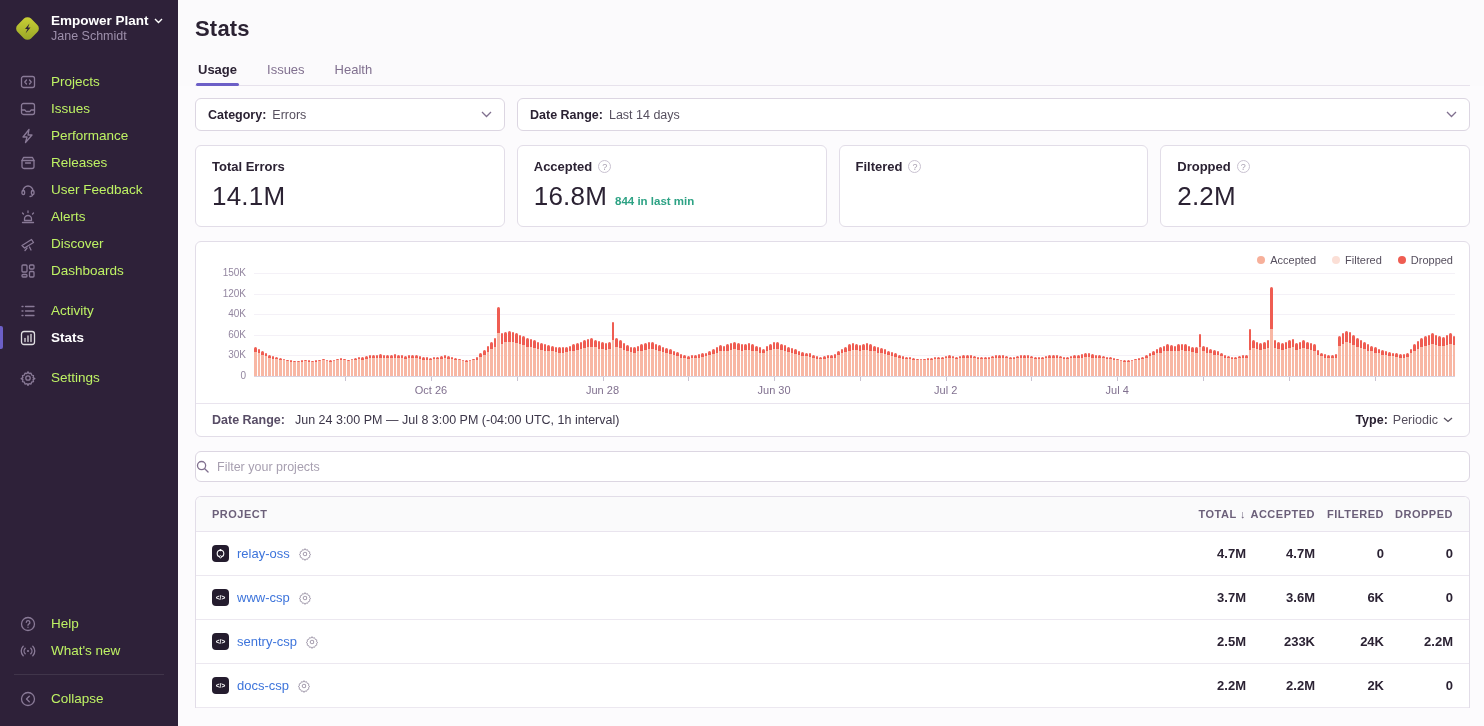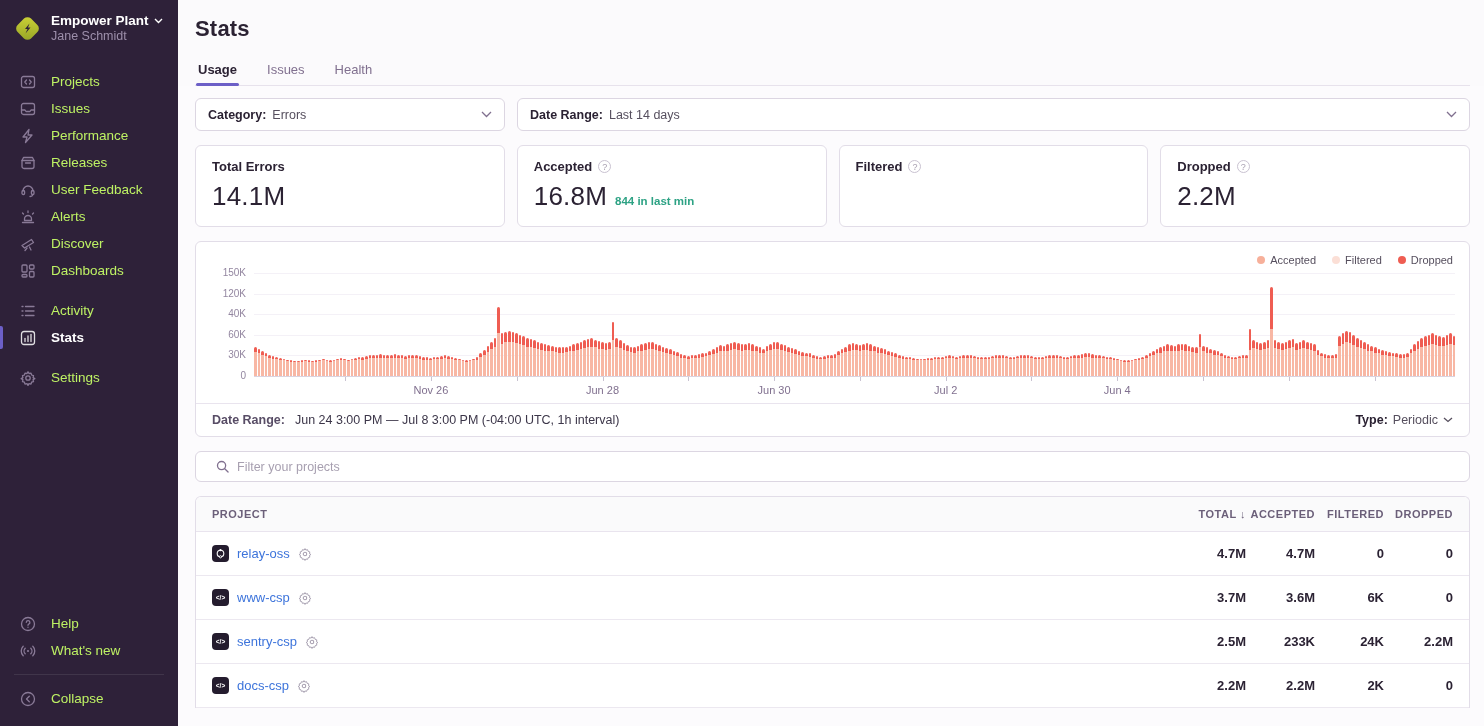--- a/index.html
+++ b/index.html
@@ -74,21 +74,21 @@
   .x-axis { position:relative; height:22px; margin-left:42px; }
   .x-label { position:absolute; transform:translateX(-50%); font-size:11px; color:#80708f; top:7px; white-space:nowrap; }
   .chart-footer { border-top:1px solid #e9e4ee; display:flex; align-items:center; padding:9px 16px; font-size:12.5px; }
   .cf-label { font-weight:bold; color:#584d66; margin-right:10px; }
   .cf-value { color:#3c3649; }
   .cf-right { margin-left:auto; display:flex; align-items:center; gap:5px; cursor:pointer; }
   .cf-type-label { font-weight:bold; color:#2b2233; }
   .cf-type-value { color:#564f5e; }
 
   
-  .search-box { margin-top:14px; background:#fff; border:1px solid #dcd6e2; border-radius:6px; height:31px; display:flex; align-items:center; padding:0 20px; gap:8px; }
+  .search-box { margin-top:14px; background:#fff; border:1px solid #dcd6e2; border-radius:6px; height:31px; display:flex; align-items:center; padding:0 0; gap:8px; }
   .search-box input { border:none; outline:none; flex:1; font-size:12.5px; color:#3c3649; font-family:"Liberation Sans",sans-serif; background:transparent; }
   .search-box input::placeholder { color:#a79fb0; }
 
   
   .table-panel { margin-top:14px; background:#fff; border:1px solid #e2dde8; border-radius:6px 6px 0 0; border-bottom:none; overflow:hidden; }
   table { width:100%; border-collapse:collapse; }
   thead th { background:#fafafb; font-size:11px; color:#6b5f79; letter-spacing:.5px; font-weight:bold; text-align:right; padding:11px 0; border-bottom:1px solid #e9e4ee; white-space:nowrap; }
   thead th.col-project { text-align:left; padding-left:16px; }
   thead th .sort-arrow { font-weight:normal; color:#6b5f79; }
   tbody td { padding:13px 0; font-size:13px; color:#2b2233; font-weight:bold; text-align:right; border-bottom:1px solid #ece8f0; }
@@ -1746,25 +1746,25 @@
                   <div class="xtick" style="left: 57.5893%;"></div>
                   <div class="xtick" style="left: 64.7321%;"></div>
                   <div class="xtick" style="left: 71.875%;"></div>
                   <div class="xtick" style="left: 79.0179%;"></div>
                   <div class="xtick" style="left: 86.1607%;"></div>
                   <div class="xtick" style="left: 93.3036%;"></div>
                 </div>
             </div>
           </div>
           <div class="x-axis" id="x-axis">
-              <span class="x-label" style="left: 14.7321%;">Nov 26</span>
+              <span class="x-label" style="left: 14.7321%;">Oct 26</span>
               <span class="x-label" style="left: 29.0179%;">Jun 28</span>
               <span class="x-label" style="left: 43.3036%;">Jun 30</span>
               <span class="x-label" style="left: 57.5893%;">Jul 2</span>
-              <span class="x-label" style="left: 71.875%;">Jun 4</span>
+              <span class="x-label" style="left: 71.875%;">Jul 4</span>
             </div>
         </div>
         <div class="chart-footer">
           <span class="cf-label">Date Range:</span>
           <span class="cf-value">Jun 24 3:00 PM — Jul 8 3:00 PM (-04:00 UTC, 1h interval)</span>
           <span class="cf-right">
             <span class="cf-type-label">Type:</span>
             <span class="cf-type-value">Periodic</span>
             <svg width="10" height="6" viewBox="0 0 10 6">
                 <polyline points="1,1 5,4.5 9,1" fill="none" stroke="#564f5e" stroke-width="1.3"></polyline>

